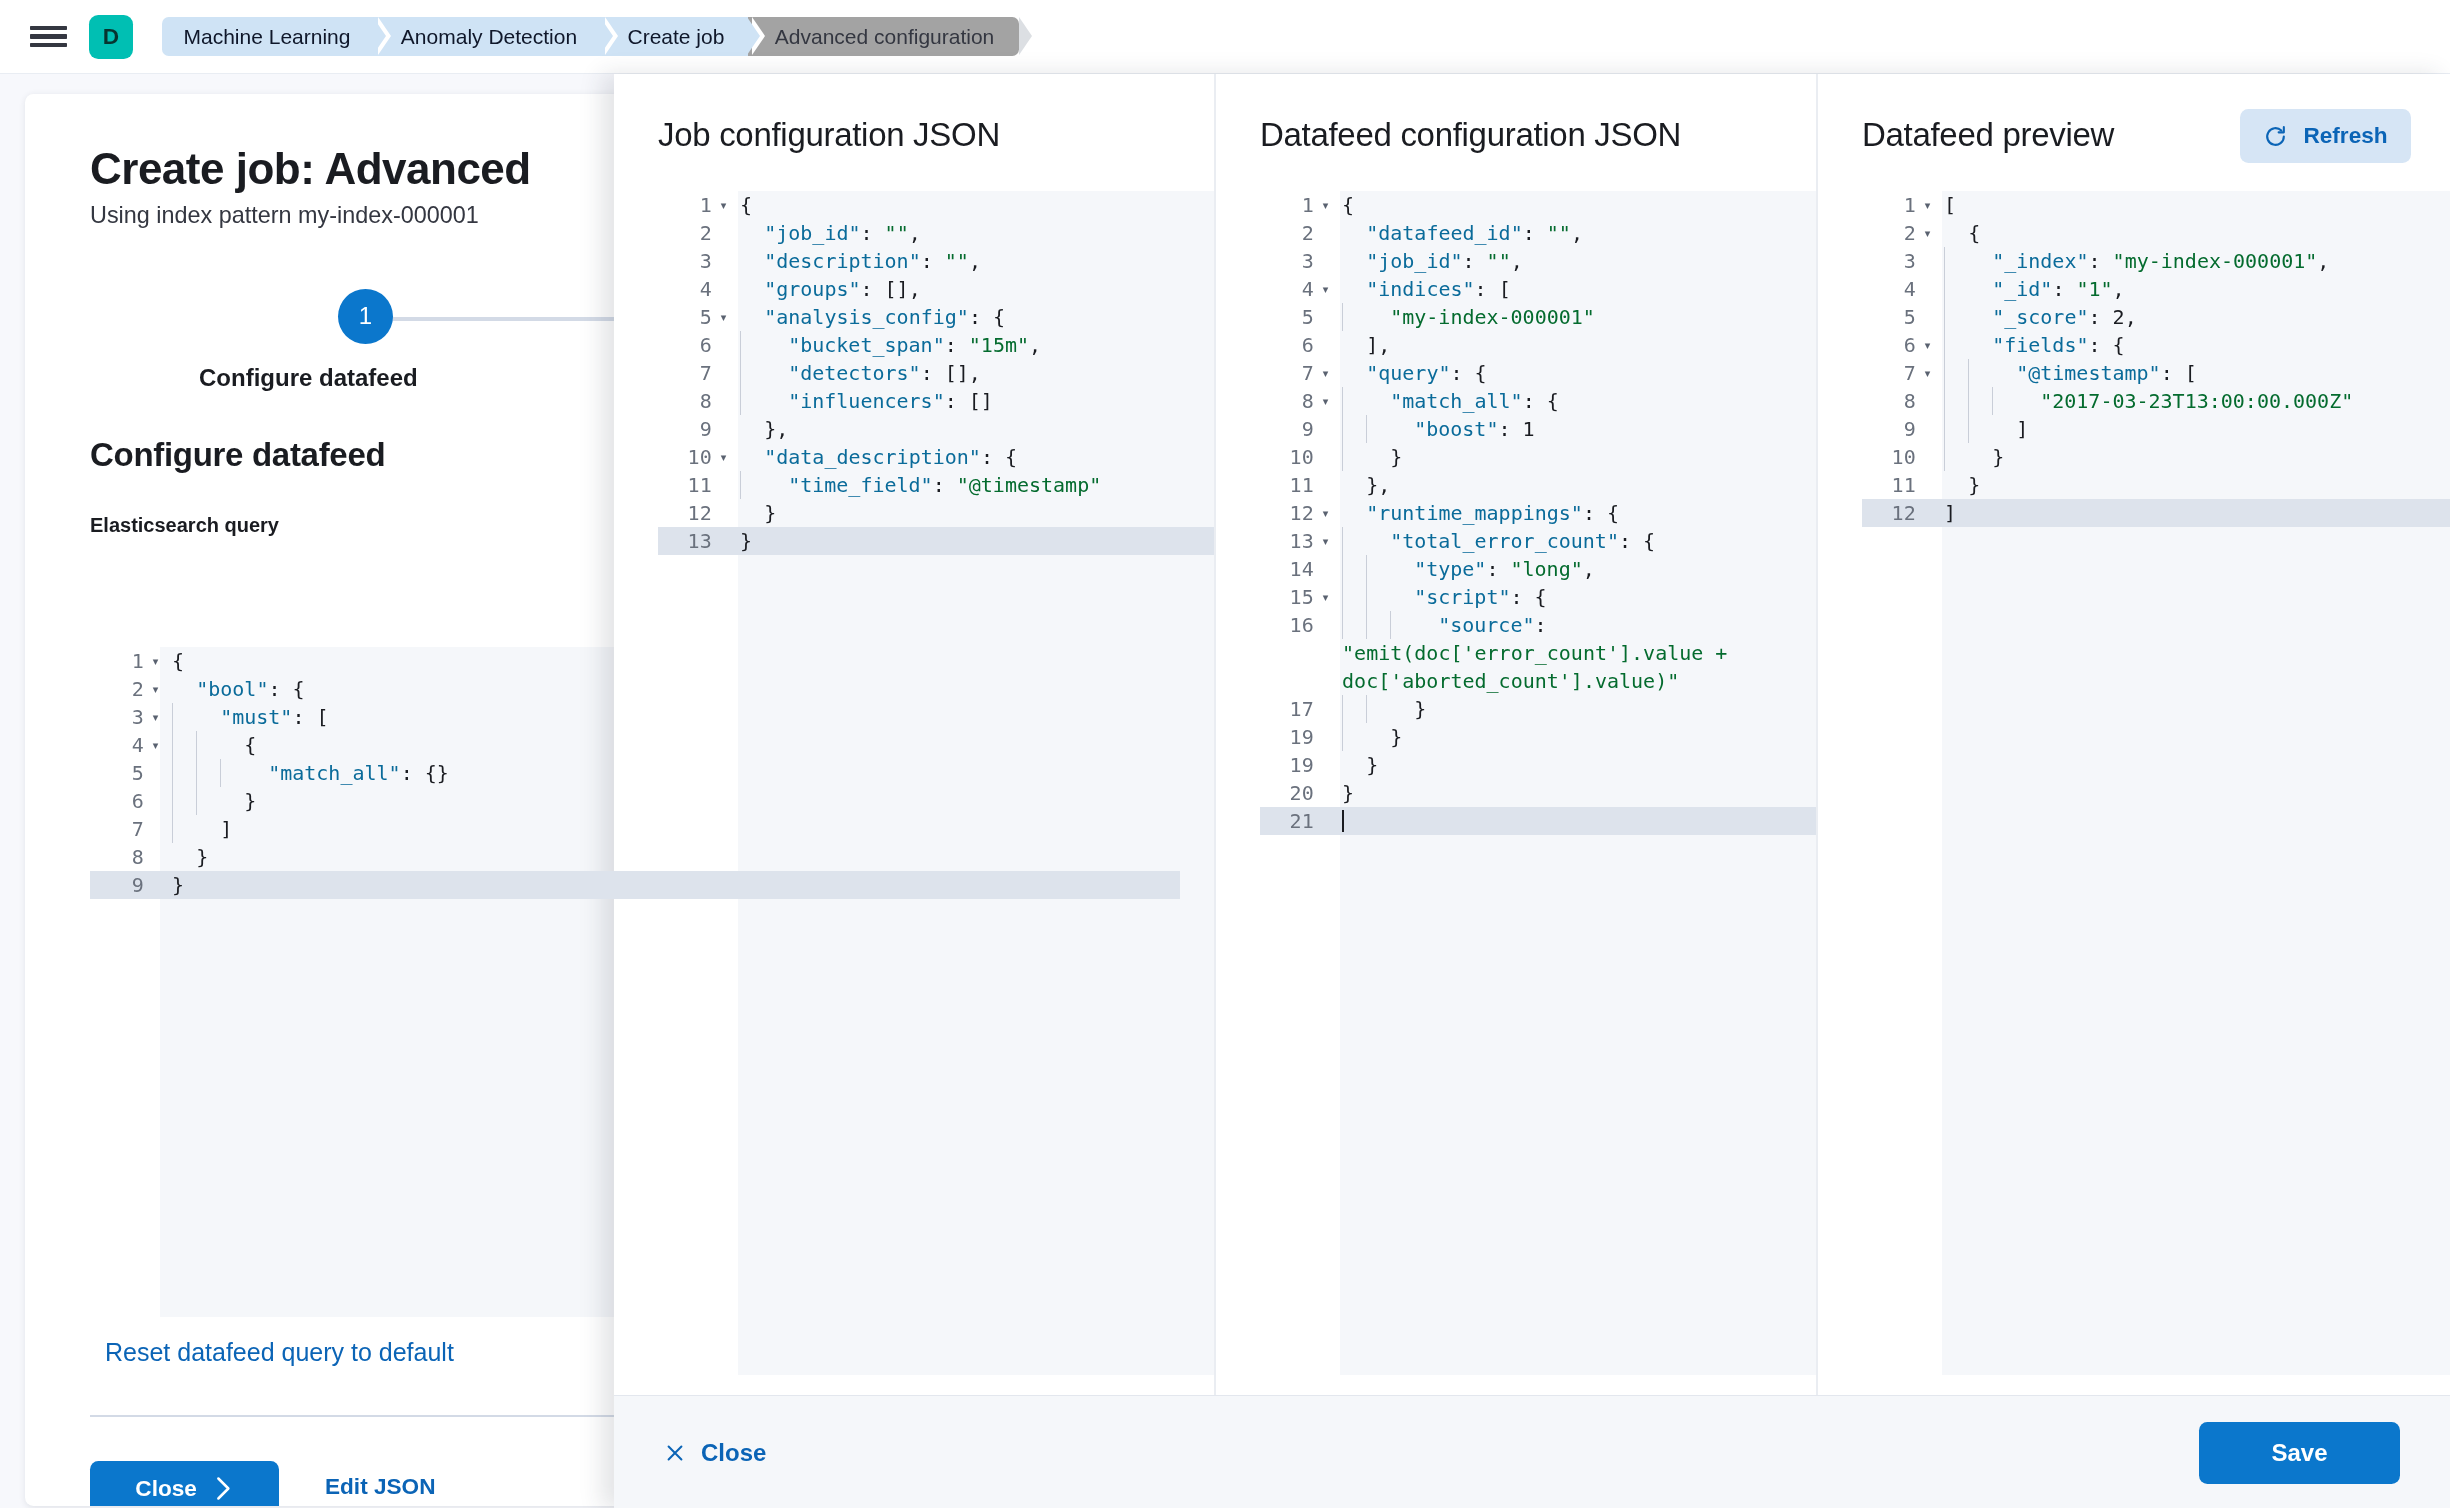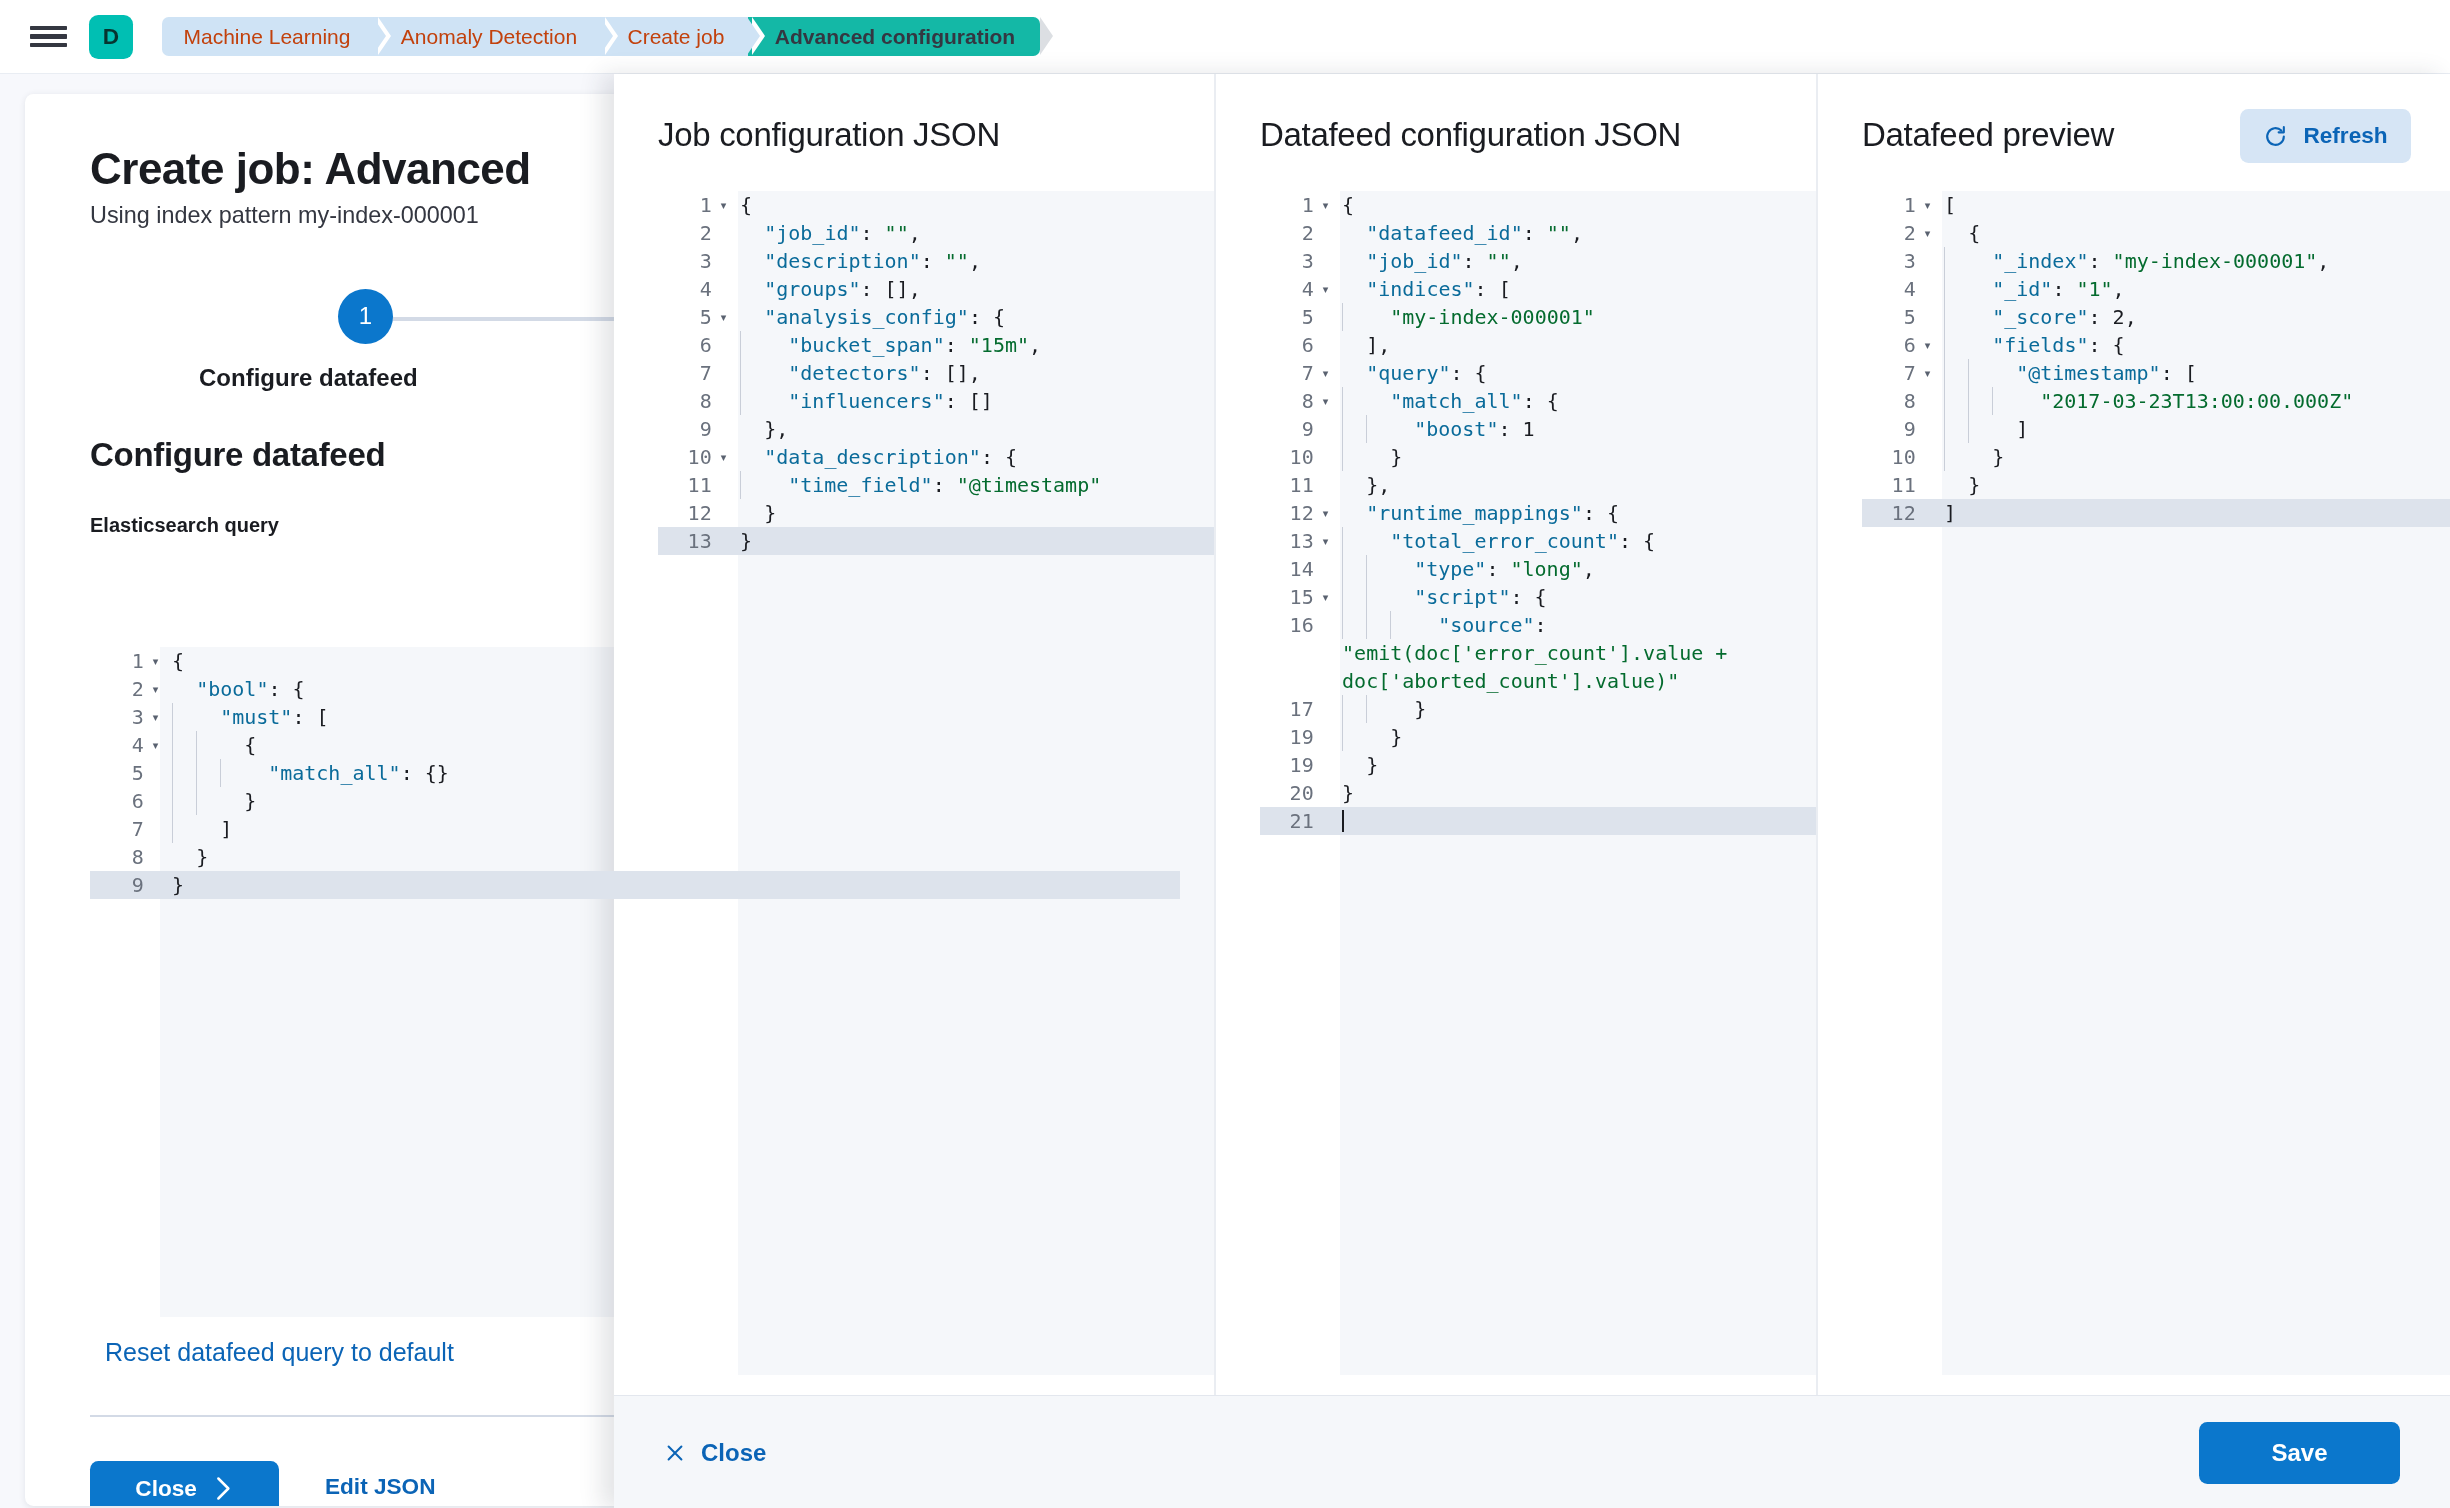--- a/index.html
+++ b/index.html
@@ -31,43 +31,43 @@
     display: flex; align-items: center; justify-content: center;
     cursor: pointer;
   }
 
   .crumbs { display: flex; align-items: center; margin-left: 28.5px; height: 39px; }
   .crumb {
     position: relative;
     height: 39px;
     display: flex; align-items: center;
     background: #cfe3f5;
-    color: #c2410c; font-size: 21px; font-weight: 400;
+    color: #0f172a; font-size: 21px; font-weight: 400;
     padding: 0 23.4px 0 27px;
     cursor: pointer;
     white-space: nowrap;
   }
   .crumb:first-child { border-radius: 6.7px 0 0 6.7px; padding-left: 22px; }
   .crumb::after {
     content: ""; position: absolute; right: -12.6px; top: 0;
     width: 0; height: 0; z-index: 3;
     border-top: 19px solid transparent;
     border-bottom: 19px solid transparent;
     border-left: 13.4px solid #cfe3f5;
   }
   .crumb::before {
     content: ""; position: absolute; right: -17.6px; top: 0;
     width: 0; height: 0; z-index: 2;
     border-top: 19px solid transparent;
     border-bottom: 19px solid transparent;
     border-left: 13.4px solid #ffffff;
   }
   .crumb.last {
-    background: #14b8a6; color: #343741;
-    border-radius: 0 6.7px 6.7px 0; padding-right: 25px; font-weight: bold;
+    background: #a3a3a3; color: #343741;
+    border-radius: 0 6.7px 6.7px 0; padding-right: 25px;
   }
   .crumb.last::after { border-left-color: #dcdfe3; }
   .crumb.last::before { display: none; }
 
   
   .page-bg {
     position: absolute; left: 0; top: 74px; width: 2450px; height: 1435px;
     background: #f7f8fc;
   }
   .page-card {

